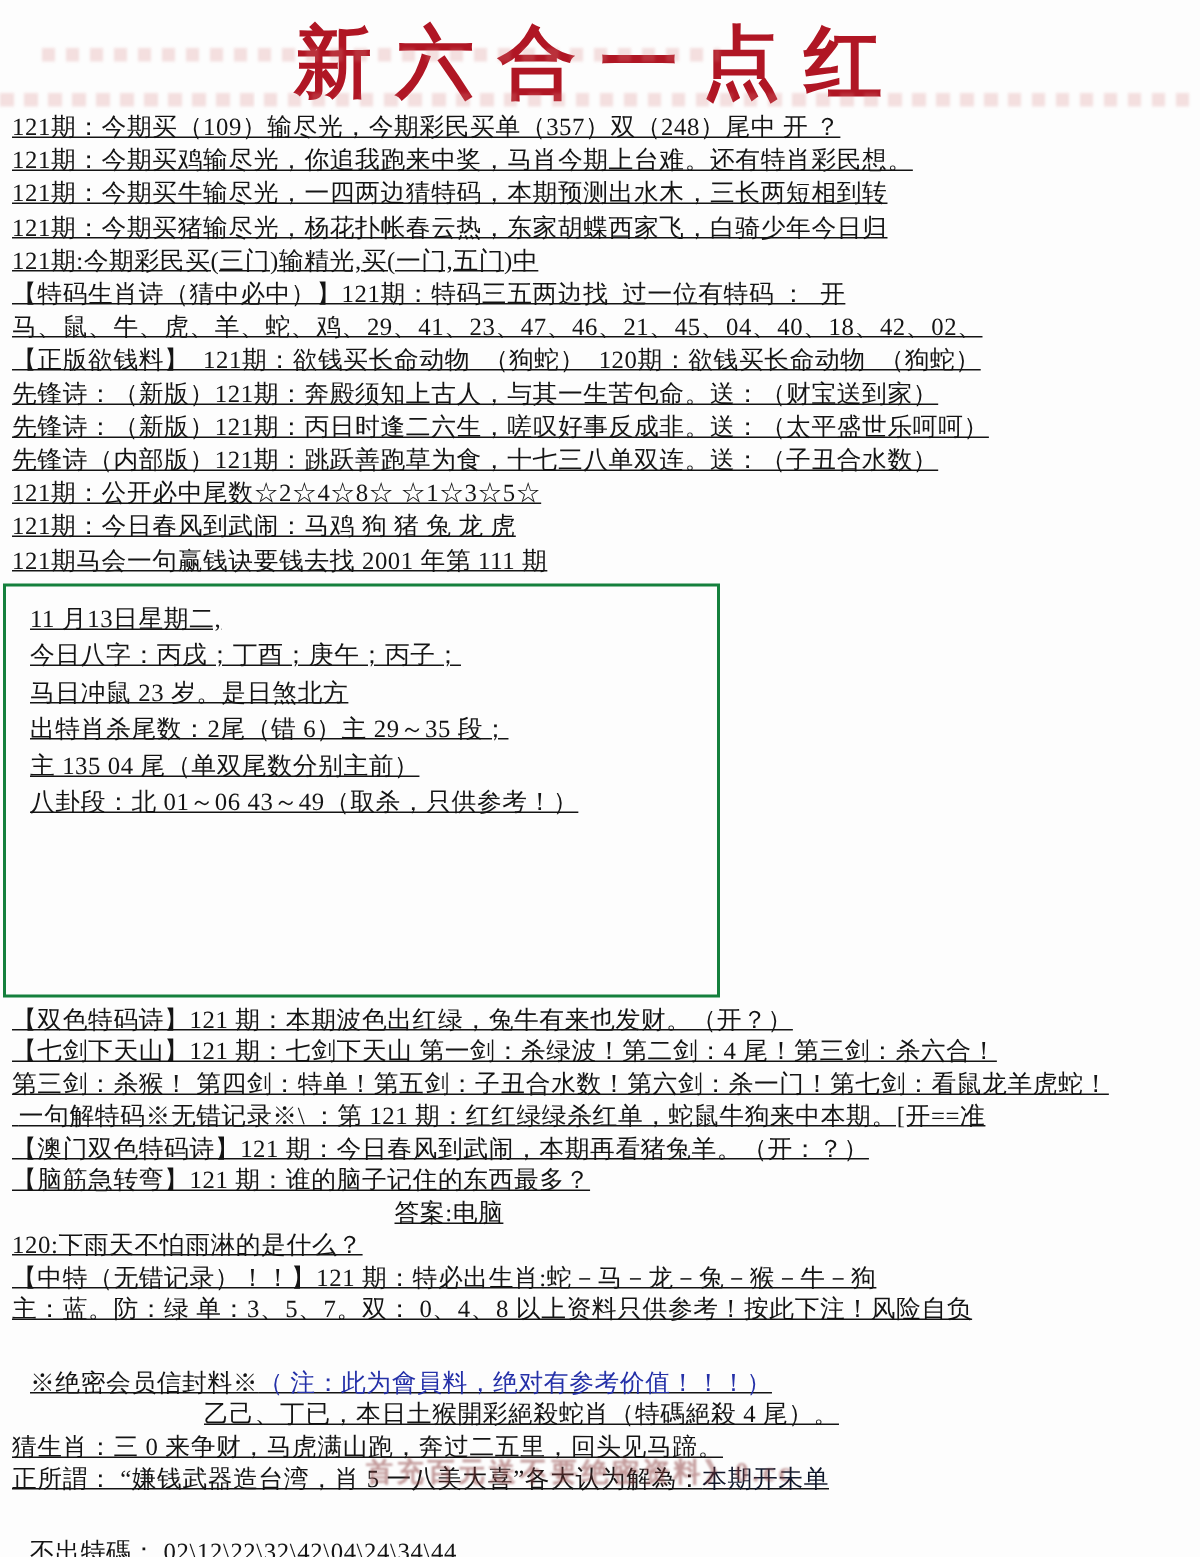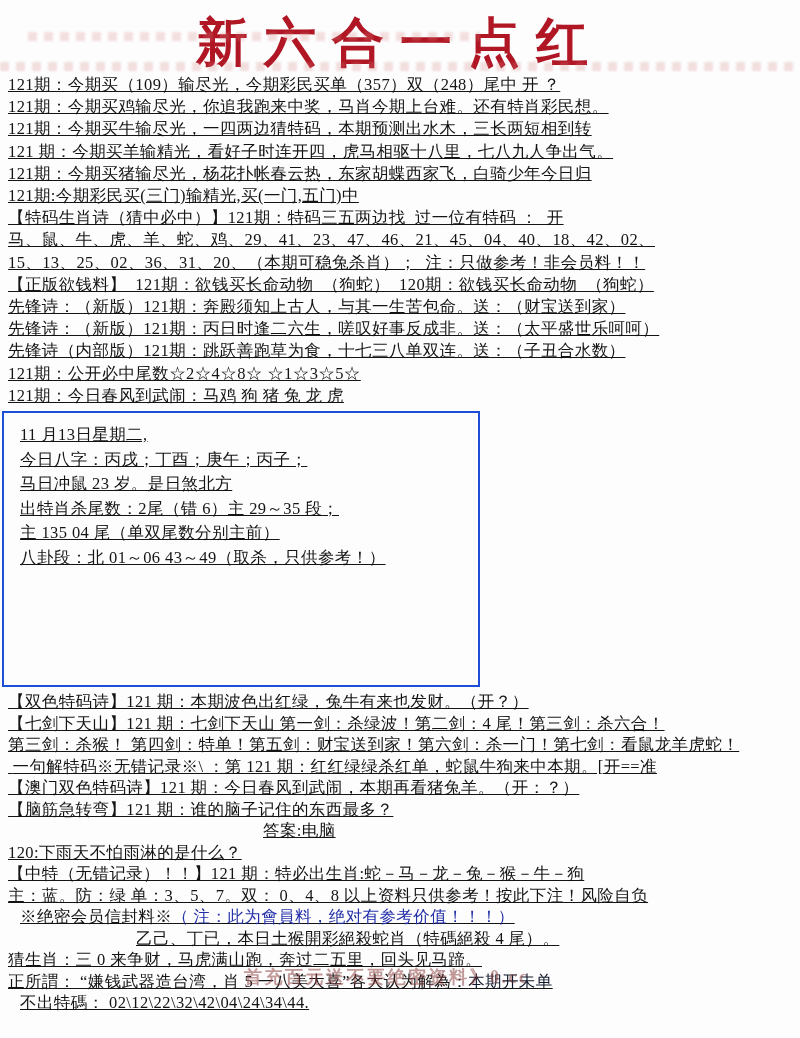--- a/index.html
+++ b/index.html
@@ -39,29 +39,29 @@
     letter-spacing:.4px;
     white-space:pre-wrap;
     text-decoration:underline;
   }
   .bottom-block .line{line-height:21.5px;}
   .calendar-box{
     box-sizing:border-box;
     width:478px;
     height:276px;
     margin:4px 0 2px 2px;
-    border:2px solid #1d4ed8;
+    border:2px solid #15803d;
     padding:10px 6px 0 16px;
     background:#fdfdfd;
   }
   .calendar-box .line{line-height:24.5px;}
   .bottom-block{padding:2px 4px 0 8px;}
   .indent-answer{padding-left:255px;}
   .indent-mid{padding-left:128px;}
-  .indent-sm{padding-left:12px;}
+  .indent-sm{padding-left:12px;margin-top:27px;}
   .blue-text{color:#2430a8;}
   .red-text{color:#0f172a;}
   .zsw-wrap{position:relative;}
   .wm-footer{
     position:absolute;
     left:236px;
     top:-4px;
     font-size:18px;
     font-weight:bold;
     letter-spacing:2.5px;
@@ -78,47 +78,46 @@
 
   <div class="wm-strip" style="top:32px;left:28px;width:452px;"></div>
   <div class="wm-strip" style="top:62px;left:0;width:800px;"></div>
 
   <h1 class="title">新六合一点红</h1>
 
   <div class="top-block">
     <div class="line">121期：今期买（109）输尽光，今期彩民买单（357）双（248）尾中 开 ？</div>
     <div class="line">121期：今期买鸡输尽光，你追我跑来中奖，马肖今期上台难。还有特肖彩民想。</div>
     <div class="line">121期：今期买牛输尽光，一四两边猜特码，本期预测出水木，三长两短相到转</div>
-    <div class="line">121 期：今期买羊输精光，看好子时连开四，虎马相驱十八里，七八九人争出气。</div>
     <div class="line">121期：今期买猪输尽光，杨花扑帐春云热，东家胡蝶西家飞，白骑少年今日归</div>
     <div class="line">121期:今期彩民买(三门)输精光,买(一门,五门)中</div>
     <div class="line">【特码生肖诗（猜中必中）】121期：特码三五两边找  过一位有特码 ：  开</div>
     <div class="line">马、鼠、牛、虎、羊、蛇、鸡、29、41、23、47、46、21、45、04、40、18、42、02、</div>
-    <div class="line">15、13、25、02、36、31、20、（本期可稳兔杀肖）；  注：只做参考！非会员料！！</div>
     <div class="line">【正版欲钱料】  121期：欲钱买长命动物  （狗蛇）  120期：欲钱买长命动物  （狗蛇）</div>
     <div class="line">先锋诗：（新版）121期：奔殿须知上古人，与其一生苦包命。送：（财宝送到家）</div>
     <div class="line">先锋诗：（新版）121期：丙日时逢二六生，嗟叹好事反成非。送：（太平盛世乐呵呵）</div>
     <div class="line">先锋诗（内部版）121期：跳跃善跑草为食，十七三八单双连。送：（子丑合水数）</div>
     <div class="line">121期：公开必中尾数☆2☆4☆8☆ ☆1☆3☆5☆</div>
     <div class="line">121期：今日春风到武闹：马鸡 狗 猪 兔 龙 虎</div>
+    <div class="line">121期马会一句赢钱诀要钱去找 2001 年第 111 期</div>
   </div>
 
   <div class="calendar-box">
     <div class="line">11 月13日星期二,</div>
     <div class="line">今日八字：丙戌；丁酉；庚午；丙子；</div>
     <div class="line">马日冲鼠 23 岁。是日煞北方</div>
     <div class="line">出特肖杀尾数：2尾（错 6）主 29～35 段；</div>
     <div class="line">主 135 04 尾（单双尾数分别主前）</div>
     <div class="line">八卦段：北 01～06 43～49（取杀，只供参考！）</div>
   </div>
 
   <div class="bottom-block">
     <div class="line">【双色特码诗】121 期：本期波色出红绿，兔牛有来也发财。（开？）</div>
     <div class="line">【七剑下天山】121 期：七剑下天山 第一剑：杀绿波！第二剑：4 尾！第三剑：杀六合！</div>
-    <div class="line">第三剑：杀猴！ 第四剑：特单！第五剑：财宝送到家！第六剑：杀一门！第七剑：看鼠龙羊虎蛇！</div>
+    <div class="line">第三剑：杀猴！ 第四剑：特单！第五剑：子丑合水数！第六剑：杀一门！第七剑：看鼠龙羊虎蛇！</div>
     <div class="line"> 一句解特码※无错记录※\ ：第 121 期：红红绿绿杀红单，蛇鼠牛狗来中本期。[开==准</div>
     <div class="line">【澳门双色特码诗】121 期：今日春风到武闹，本期再看猪兔羊。（开：？）</div>
     <div class="line">【脑筋急转弯】121 期：谁的脑子记住的东西最多？</div>
     <div class="line indent-answer">答案:电脑</div>
     <div class="line">120:下雨天不怕雨淋的是什么？</div>
     <div class="line">【中特（无错记录）！！】121 期：特必出生肖:蛇－马－龙－兔－猴－牛－狗</div>
     <div class="line">主：蓝。防：绿 单：3、5、7。双： 0、4、8 以上资料只供参考！按此下注！风险自负</div>
     <div class="line indent-sm"><span>※绝密会员信封料※</span><span class="blue-text">（ 注：此为會員料，绝对有参考价值！！！）</span></div>
     <div class="line indent-mid">乙己、丁已，本日土猴開彩絕殺蛇肖（特碼絕殺 4 尾）。</div>
     <div class="line">猜生肖：三 0 来争财，马虎满山跑，奔过二五里，回头见马蹄。</div>

